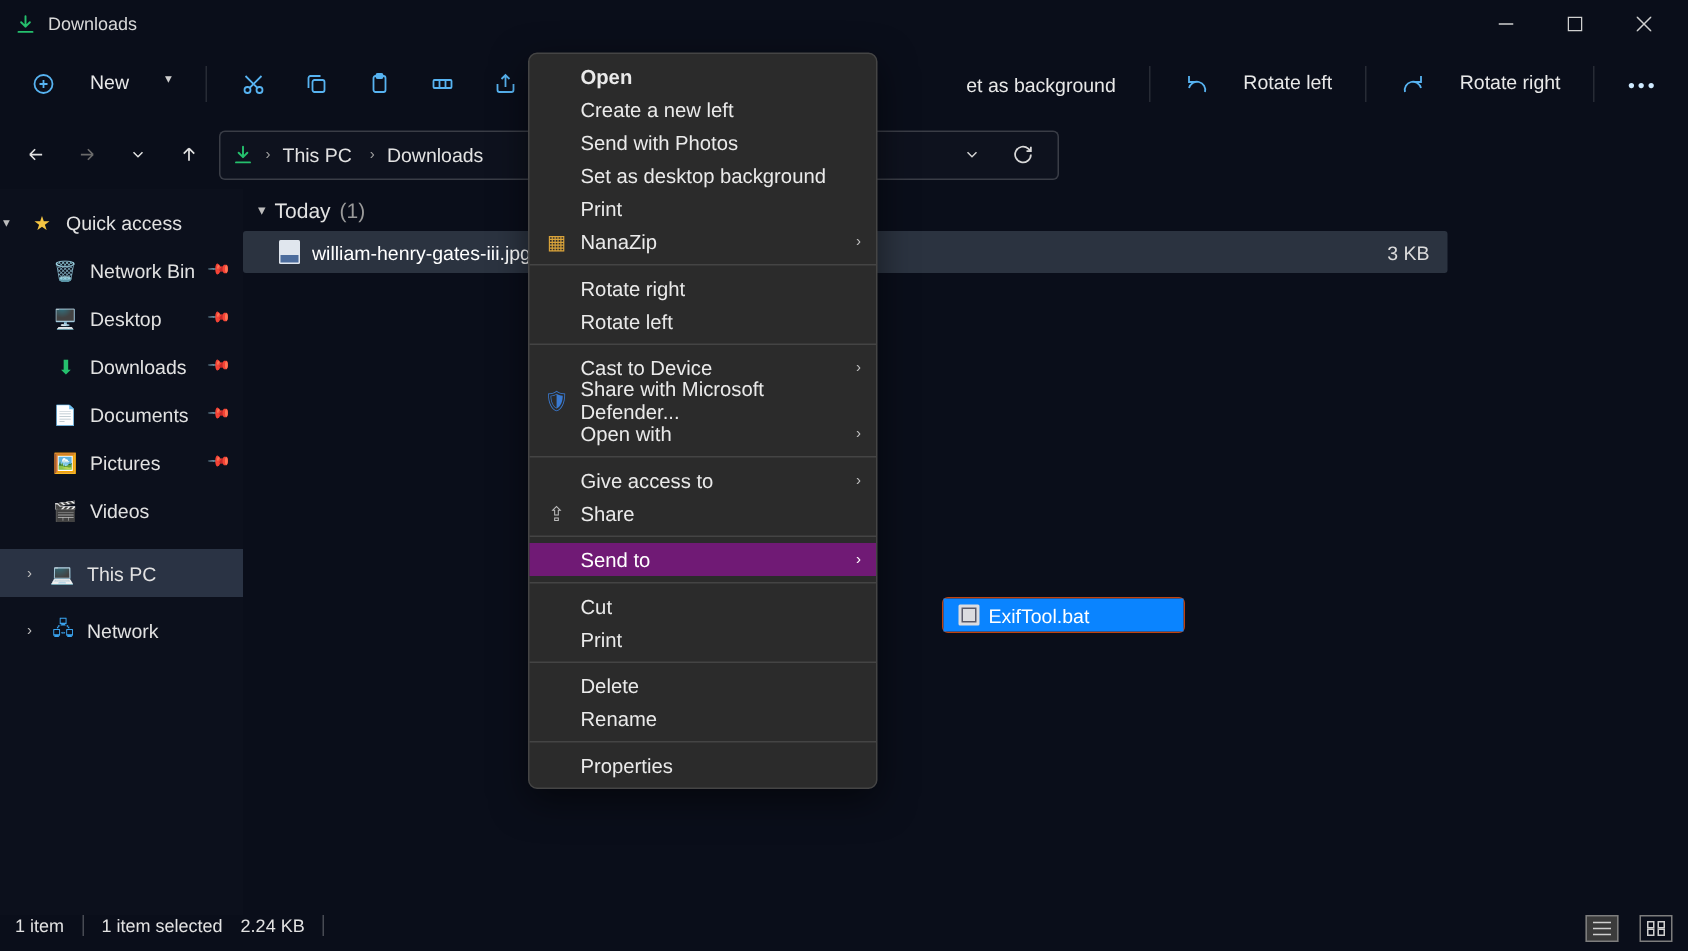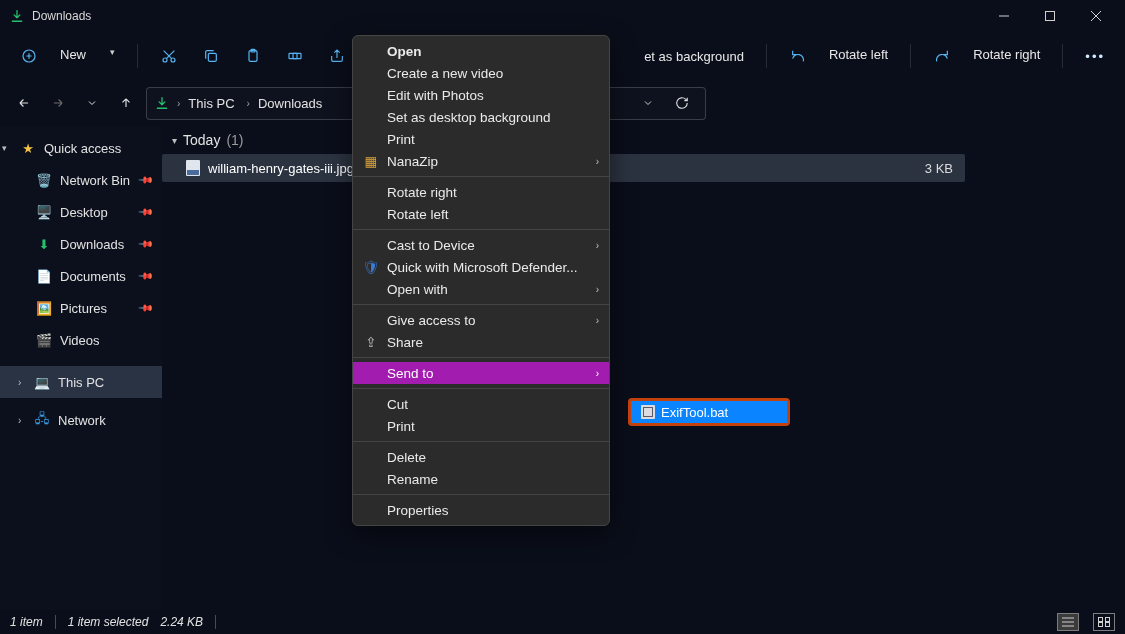--- a/index.html
+++ b/index.html
@@ -113,65 +113,64 @@
     margin-right:160px;
     border-radius:2px;
   }
   .file-row .fico{width:14px;height:16px;background:#e0e6ee;border-radius:1px;position:relative;}
   .file-row .fico::after{content:"";position:absolute;bottom:1px;left:1px;right:1px;height:5px;background:#4c6c9c;}
   .file-row .fname{flex:0 0 480px;}
   .file-row .fsize{margin-left:auto;margin-right:12px;color:#dcdcdc;}
   
   .ctx{
     position:absolute;left:352px;top:35px;
-    width:258px;
+    width:233px;
     background:#2b2b2b;
     border:1px solid #454545;
     border-radius:6px;
     padding:4px 0;
     box-shadow:0 8px 24px rgba(0,0,0,0.5);
     z-index:10;
     font-size:13.5px;
   }
   .ctx .mi{
     height:22px;display:flex;align-items:center;
     padding:0 14px 0 34px;color:#eaeaea;position:relative;
   }
-  .ctx .mi.sel{background:#a21caf;color:#ffffff;}
+  .ctx .mi.sel{background:#701a75;color:#ffffff;}
   .ctx .mi .arw{position:absolute;right:10px;font-size:10px;color:#bfbfbf;}
   .ctx .mi.sel .arw{color:#ffffff;}
   .ctx .mi .mico{position:absolute;left:10px;width:16px;display:flex;align-items:center;justify-content:center;}
   .ctx hr{border:none;border-top:1px solid #444;margin:4px 0;}
   .ctx .mi.bold{font-weight:600;}
   
   .subctx{
     position:absolute;left:628px;top:398px;
     width:162px;
     background:#fef9c3;
-    border:3px solid #c2410c;
+    border:1px solid #c2410c;
     border-radius:4px;
     padding:0;
     z-index:11;
   }
   .subctx .mi{
     height:22px;display:flex;align-items:center;
     padding:0 10px 0 10px;color:#ffffff;gap:6px;
     background:#0a84ff;
     font-size:13px;
   }
   .subctx .mi .bico{width:14px;height:14px;background:#dcdce0;border-radius:1px;display:flex;align-items:center;justify-content:center;}
   .subctx .mi .bico::after{content:"";display:block;width:8px;height:8px;border:1px solid #5a5a6a;}
   
   .status{
     position:absolute;bottom:0;left:0;right:0;height:24px;
-    display:flex;align-items:center;
+    display:flex;
     padding:0 10px;
     color:#e2e2e2;font-size:12px;
     gap:12px;
-    font-style:italic;
   }
   .status .sepb{width:1px;height:14px;background:rgba(255,255,255,0.25);}
   .status .spc{flex:1;}
   .view-btn{width:22px;height:18px;border:1px solid #7d7d7d;display:flex;align-items:center;justify-content:center;margin-left:2px;}
   .view-btn.sel{background:#3b3b3b;}
   .dots{letter-spacing:2px;}
   svg{display:block;}
 </style>
 </head>
 <body>
@@ -395,24 +394,24 @@
       <span class="fsize">3 KB</span>
     </div>
   </div>
 </div>
 
 <div class="ctx">
   <div class="mi bold">
       <span>Open</span>
     </div>
   <div class="mi">
-      <span>Create a new video</span>
-    </div>
-  <div class="mi">
-      <span>Edit with Photos</span>
+      <span>Create a new left</span>
+    </div>
+  <div class="mi">
+      <span>Send with Photos</span>
     </div>
   <div class="mi">
       <span>Set as desktop background</span>
     </div>
   <div class="mi">
       <span>Print</span>
     </div>
   <div class="mi">
       <span class="mico" style="color:#d9a33a;">▦</span>
       <span>NanaZip</span>
@@ -425,21 +424,21 @@
   <div class="mi">
       <span>Rotate left</span>
     </div>
   <hr>
   <div class="mi">
       <span>Cast to Device</span>
       <span class="arw">›</span>
     </div>
   <div class="mi">
       <span class="mico" style="color:#3a7ad1;">🛡</span>
-      <span>Quick with Microsoft Defender...</span>
+      <span>Share with Microsoft Defender...</span>
     </div>
   <div class="mi">
       <span>Open with</span>
       <span class="arw">›</span>
     </div>
   <hr>
   <div class="mi">
       <span>Give access to</span>
       <span class="arw">›</span>
     </div>

